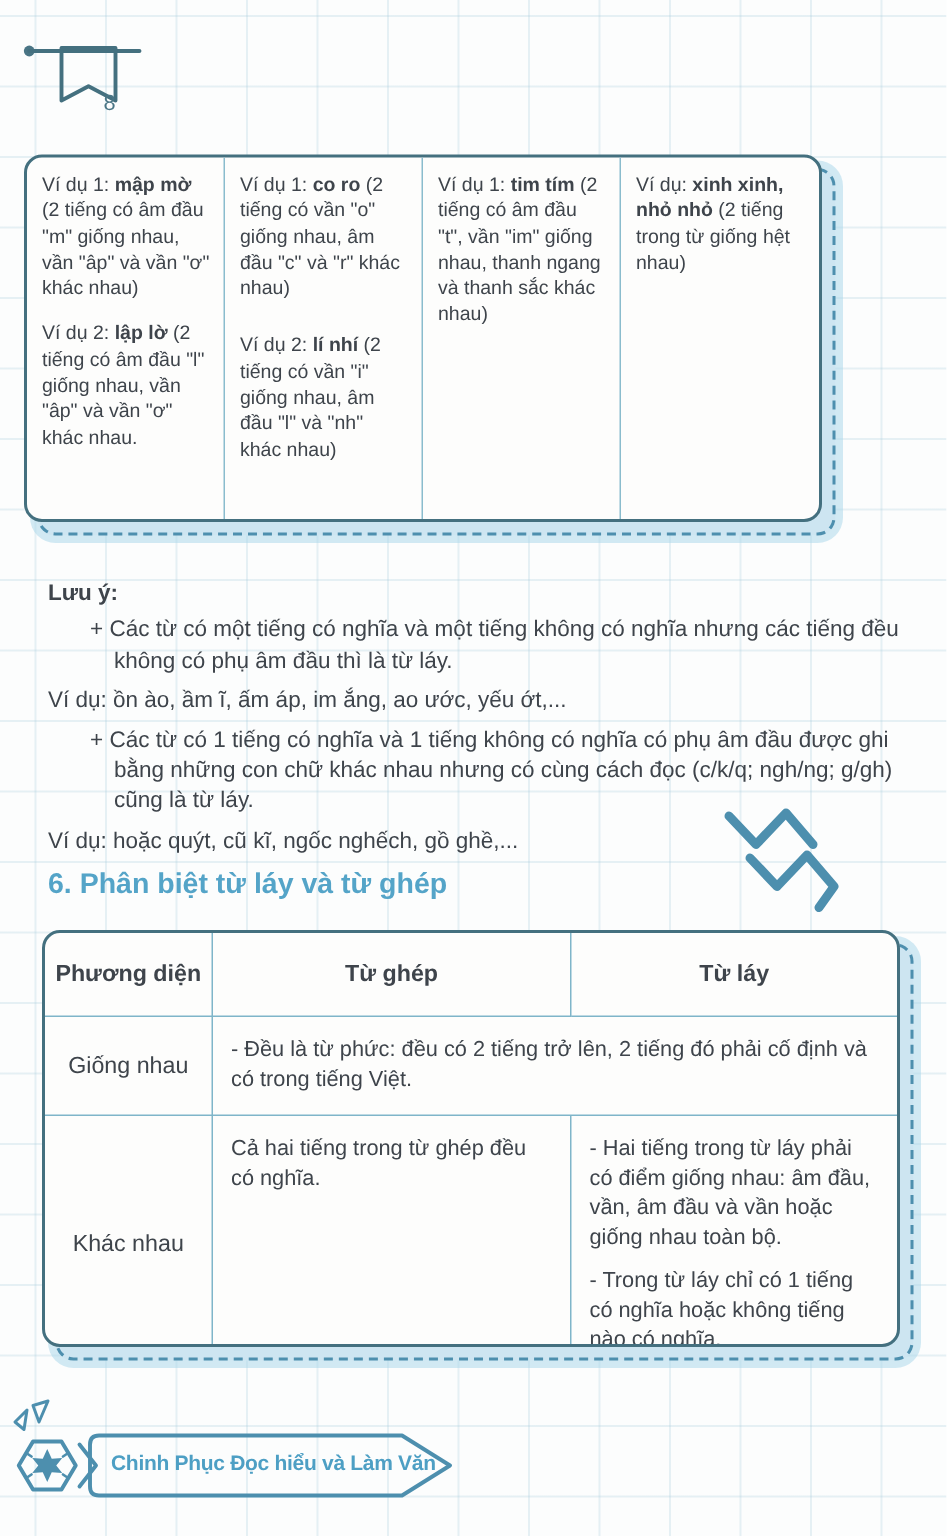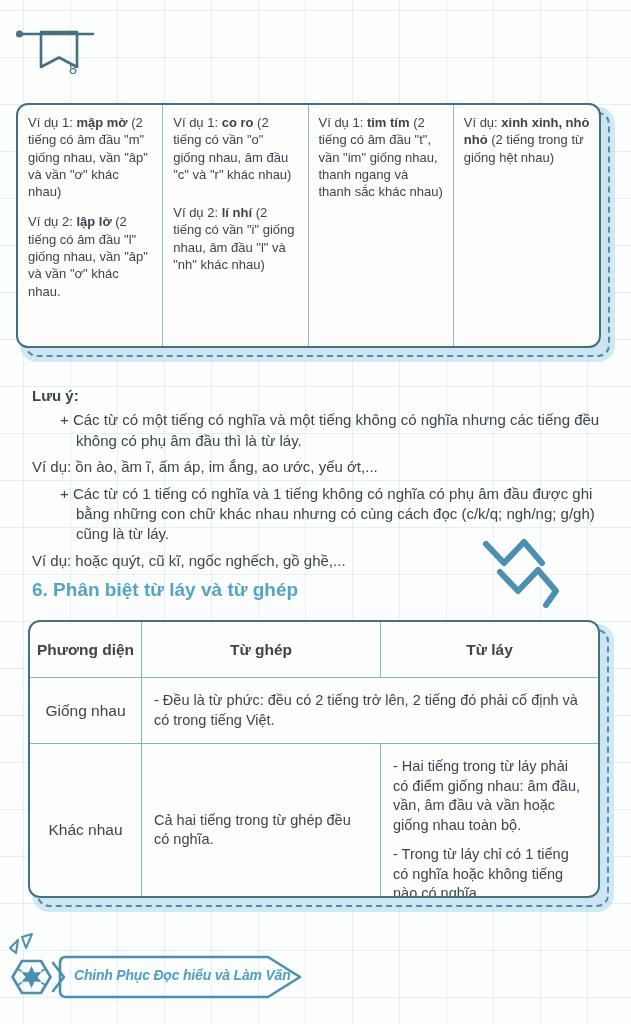--- a/index.html
+++ b/index.html
@@ -88,52 +88,51 @@
     border-bottom:1.5px solid #7fb5c9;
   }
   .cmp-label{
     display:flex;align-items:center;justify-content:center;
     font-weight:normal;font-size:15.5px;
   }
   .br{border-right:1.5px solid #7fb5c9;}
   .bb{border-bottom:1.5px solid #7fb5c9;}
   .cmp-text{
     padding:8px 12px;font-size:14.5px;line-height:1.35;
-    display:flex;flex-direction:column;justify-content:center;
+    display:flex;flex-direction:column;
   }
   .cmp-text p{margin:5px 0;}
 
   
   .footer-wrap{position:absolute;left:4px;top:932px;width:340px;height:86px;}
   .footer-title{
     position:absolute;left:74px;top:967px;width:215px;
     text-align:center;white-space:nowrap;
     font-size:14px;font-weight:bold;letter-spacing:-0.2px;
     color:#4d9fc4;
-    font-style:italic;
   }
 
   svg .stroke-dark{stroke:#44707f;fill:none;stroke-width:2.6;stroke-linejoin:round;stroke-linecap:round;}
   svg .stroke-blue{stroke:#4d8fae;fill:none;stroke-linejoin:round;stroke-linecap:round;}
 </style>
 </head>
 <body>
 
 <div class="page">
 
   <div class="flag-wrap">
     <svg width="82" height="50" viewBox="0 0 82 50">
       <circle cx="5.5" cy="10" r="3.6" fill="#4a7585"></circle>
       <line x1="5.5" y1="10" x2="79" y2="10" class="stroke-dark"></line>
       <path d="M27,8 H63 V43 L45,33.5 L27,43 Z" class="stroke-dark" fill="#fdfdfc"></path>
     </svg>
     <div class="pagenum">8</div>
   </div>
 
-  <div class="panel examples" style="left:16px;top:103px;width:585px;height:245px;">
+  <div class="panel examples" style="left:16px;top:103px;width:532px;height:245px;">
     <div class="panel-shadow"></div>
     <div class="panel-body">
       <div class="ex-col">
         <p><span>Ví dụ 1: </span><b>mập mờ</b><span> (2 tiếng có âm đầu "m" giống nhau, vần "âp" và vần "ơ" khác nhau)</span></p>
         <p><span>Ví dụ 2: </span><b>lập lờ</b><span> (2 tiếng có âm đầu "l" giống nhau, vần "âp" và vần "ơ" khác nhau.</span></p>
       </div>
       <div class="ex-col">
         <p><span>Ví dụ 1: </span><b>co ro</b><span> (2 tiếng có vần "o" giống nhau, âm đầu "c" và "r" khác nhau)</span></p>
         <p class="gap-top"><span>Ví dụ 2: </span><b>lí nhí</b><span> (2 tiếng có vần "i" giống nhau, âm đầu "l" và "nh" khác nhau)</span></p>
       </div>

